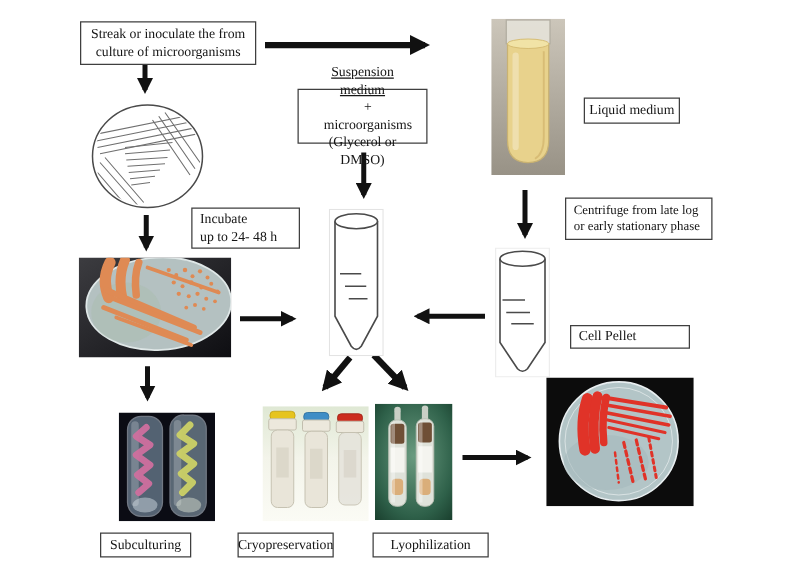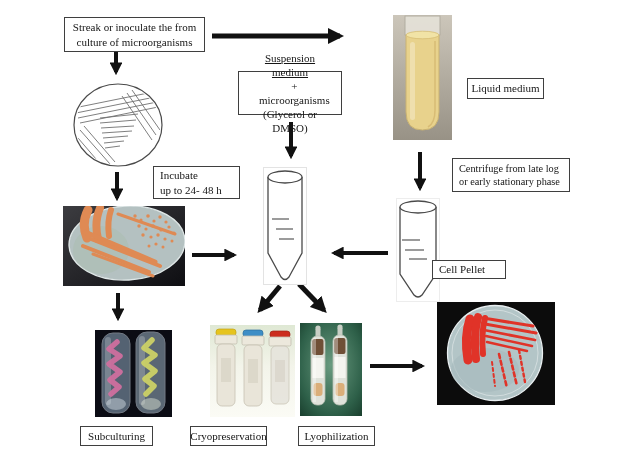--- a/index.html
+++ b/index.html
@@ -165,21 +165,21 @@
       <path d="M4,9 L4,76 L18,97 Q22,101 26,97 L40,76 L40,9" fill="#fff" stroke="#4a4a4a" stroke-width="1.3"></path>
       <ellipse cx="22" cy="9" rx="18" ry="6" fill="#fff" stroke="#4a4a4a" stroke-width="1.3"></ellipse>
       <g stroke="#4a4a4a" stroke-width="1.1">
         <line x1="6" y1="42" x2="24" y2="42"></line>
         <line x1="9" y1="52" x2="28" y2="52"></line>
         <line x1="13" y1="61" x2="31" y2="61"></line>
       </g>
     </svg>
   </div>
 
-  <div class="box box-left" style="left:432px;top:260px;width:74px;height:19px">Cell Pellet</div>
+  <div class="box box-left" style="left:456px;top:260px;width:96px;height:19px">Cell Pellet</div>
 
   <div class="abs" style="left:95px;top:330px">
     <svg width="77" height="87" viewBox="0 0 77 87">
       <rect width="77" height="87" fill="#0b0c14"></rect>
       <rect x="7" y="3" width="28" height="80" rx="11" fill="#91a9bf" opacity="0.55" stroke="#c6d2df" stroke-width="1"></rect>
       <rect x="10" y="7" width="6" height="68" rx="3" fill="#ffffff" opacity="0.22"></rect>
       <path d="M22,12 L14,19 L25,26 L14,34 L25,42 L15,50 L24,57 L16,64" stroke-width="5.5" fill="none" stroke-linecap="round" stroke-linejoin="round" opacity="0.95" stroke="#cf6f9e"></path>
       <ellipse cx="21" cy="74" rx="10" ry="6" fill="#dce6ee" opacity="0.45"></ellipse>
       <rect x="41" y="2" width="29" height="81" rx="11" fill="#9cb3c4" opacity="0.55" stroke="#c6d2df" stroke-width="1"></rect>
       <rect x="44" y="6" width="6" height="69" rx="3" fill="#ffffff" opacity="0.22"></rect>
@@ -268,15 +268,15 @@
         <path d="M62,52 L70,86" stroke-width="2.6" stroke-dasharray="4 3"></path>
         <path d="M72,50 L80,84" stroke-width="2.6" stroke-dasharray="4 3"></path>
         <path d="M82,48 L88,80" stroke-width="2.4" stroke-dasharray="3 3"></path>
         <path d="M55,60 L58,84" stroke-width="2" stroke-dasharray="3 3"></path>
       </g>
     </svg>
   </div>
 
   <div class="box" style="left:80px;top:426px;width:73px;height:20px">Subculturing</div>
   <div class="box" style="left:190px;top:426px;width:77px;height:20px">Cryopreservation</div>
-  <div class="box" style="left:298px;top:426px;width:77px;height:20px">Lyophilization</div>
+  <div class="box" style="left:298px;top:426px;width:93px;height:20px">Lyophilization</div>
 
 </div>
 
 </body></html>

